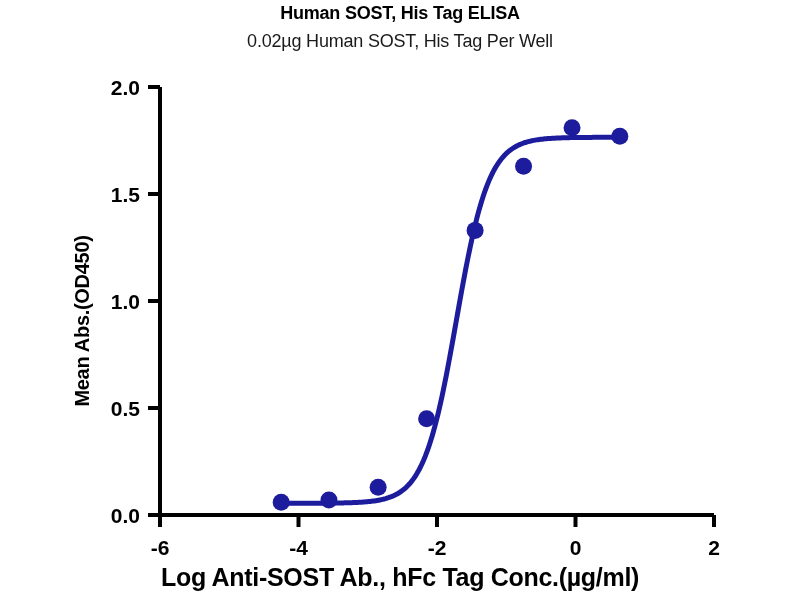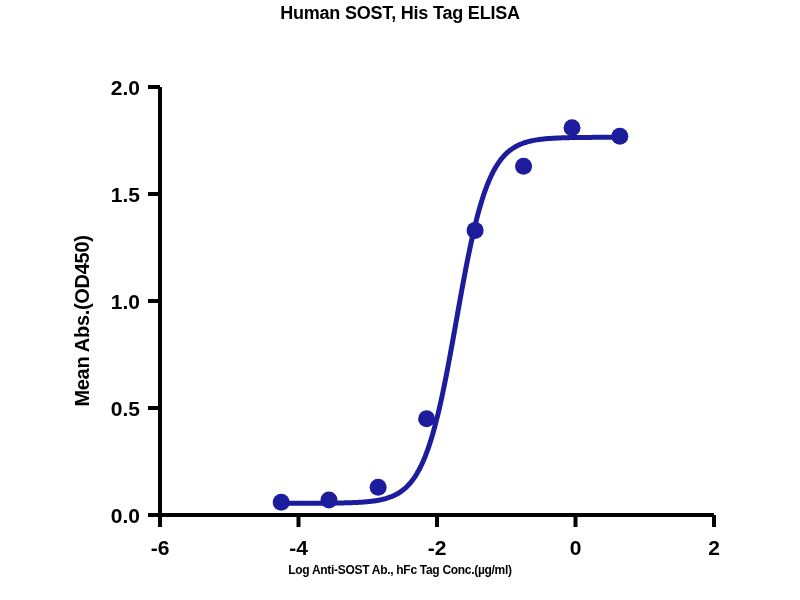--- a/index.html
+++ b/index.html
@@ -43,21 +43,21 @@
     color: #1a1a1a;
     letter-spacing: -0.2px;
   }
   
   #xlabel {
     position: absolute;
     left: 0;
     top: 563px;
     width: 800px;
     text-align: center;
-    font-size: 12px;
+    font-size: 25px;
     font-weight: bold;
     color: #000000;
     letter-spacing: -0.3px;
   }
   #ylabel {
     position: absolute;
     left: 0px;
     top: 0px;
     width: 430px;
     height: 40px;
@@ -83,20 +83,21 @@
     fill: #000000;
   }
 </style>
 </head>
 <body>
 
 <div id="figure">
 
   <div id="chart-title">Human SOST, His Tag ELISA</div>
 
+  <div id="chart-subtitle">0.02µg Human SOST, His Tag Per Well</div>
 
   <div id="ylabel">Mean Abs.(OD450)</div>
 
   <div id="xlabel">Log Anti-SOST Ab., hFc Tag Conc.(µg/ml)</div>
 
   <svg id="plot-svg" width="800" height="600">
     <g id="axes-group">
 
       <line id="x-axis-line" x1="160" y1="515" x2="714" y2="515" stroke="#000000" stroke-width="4"></line>
 

